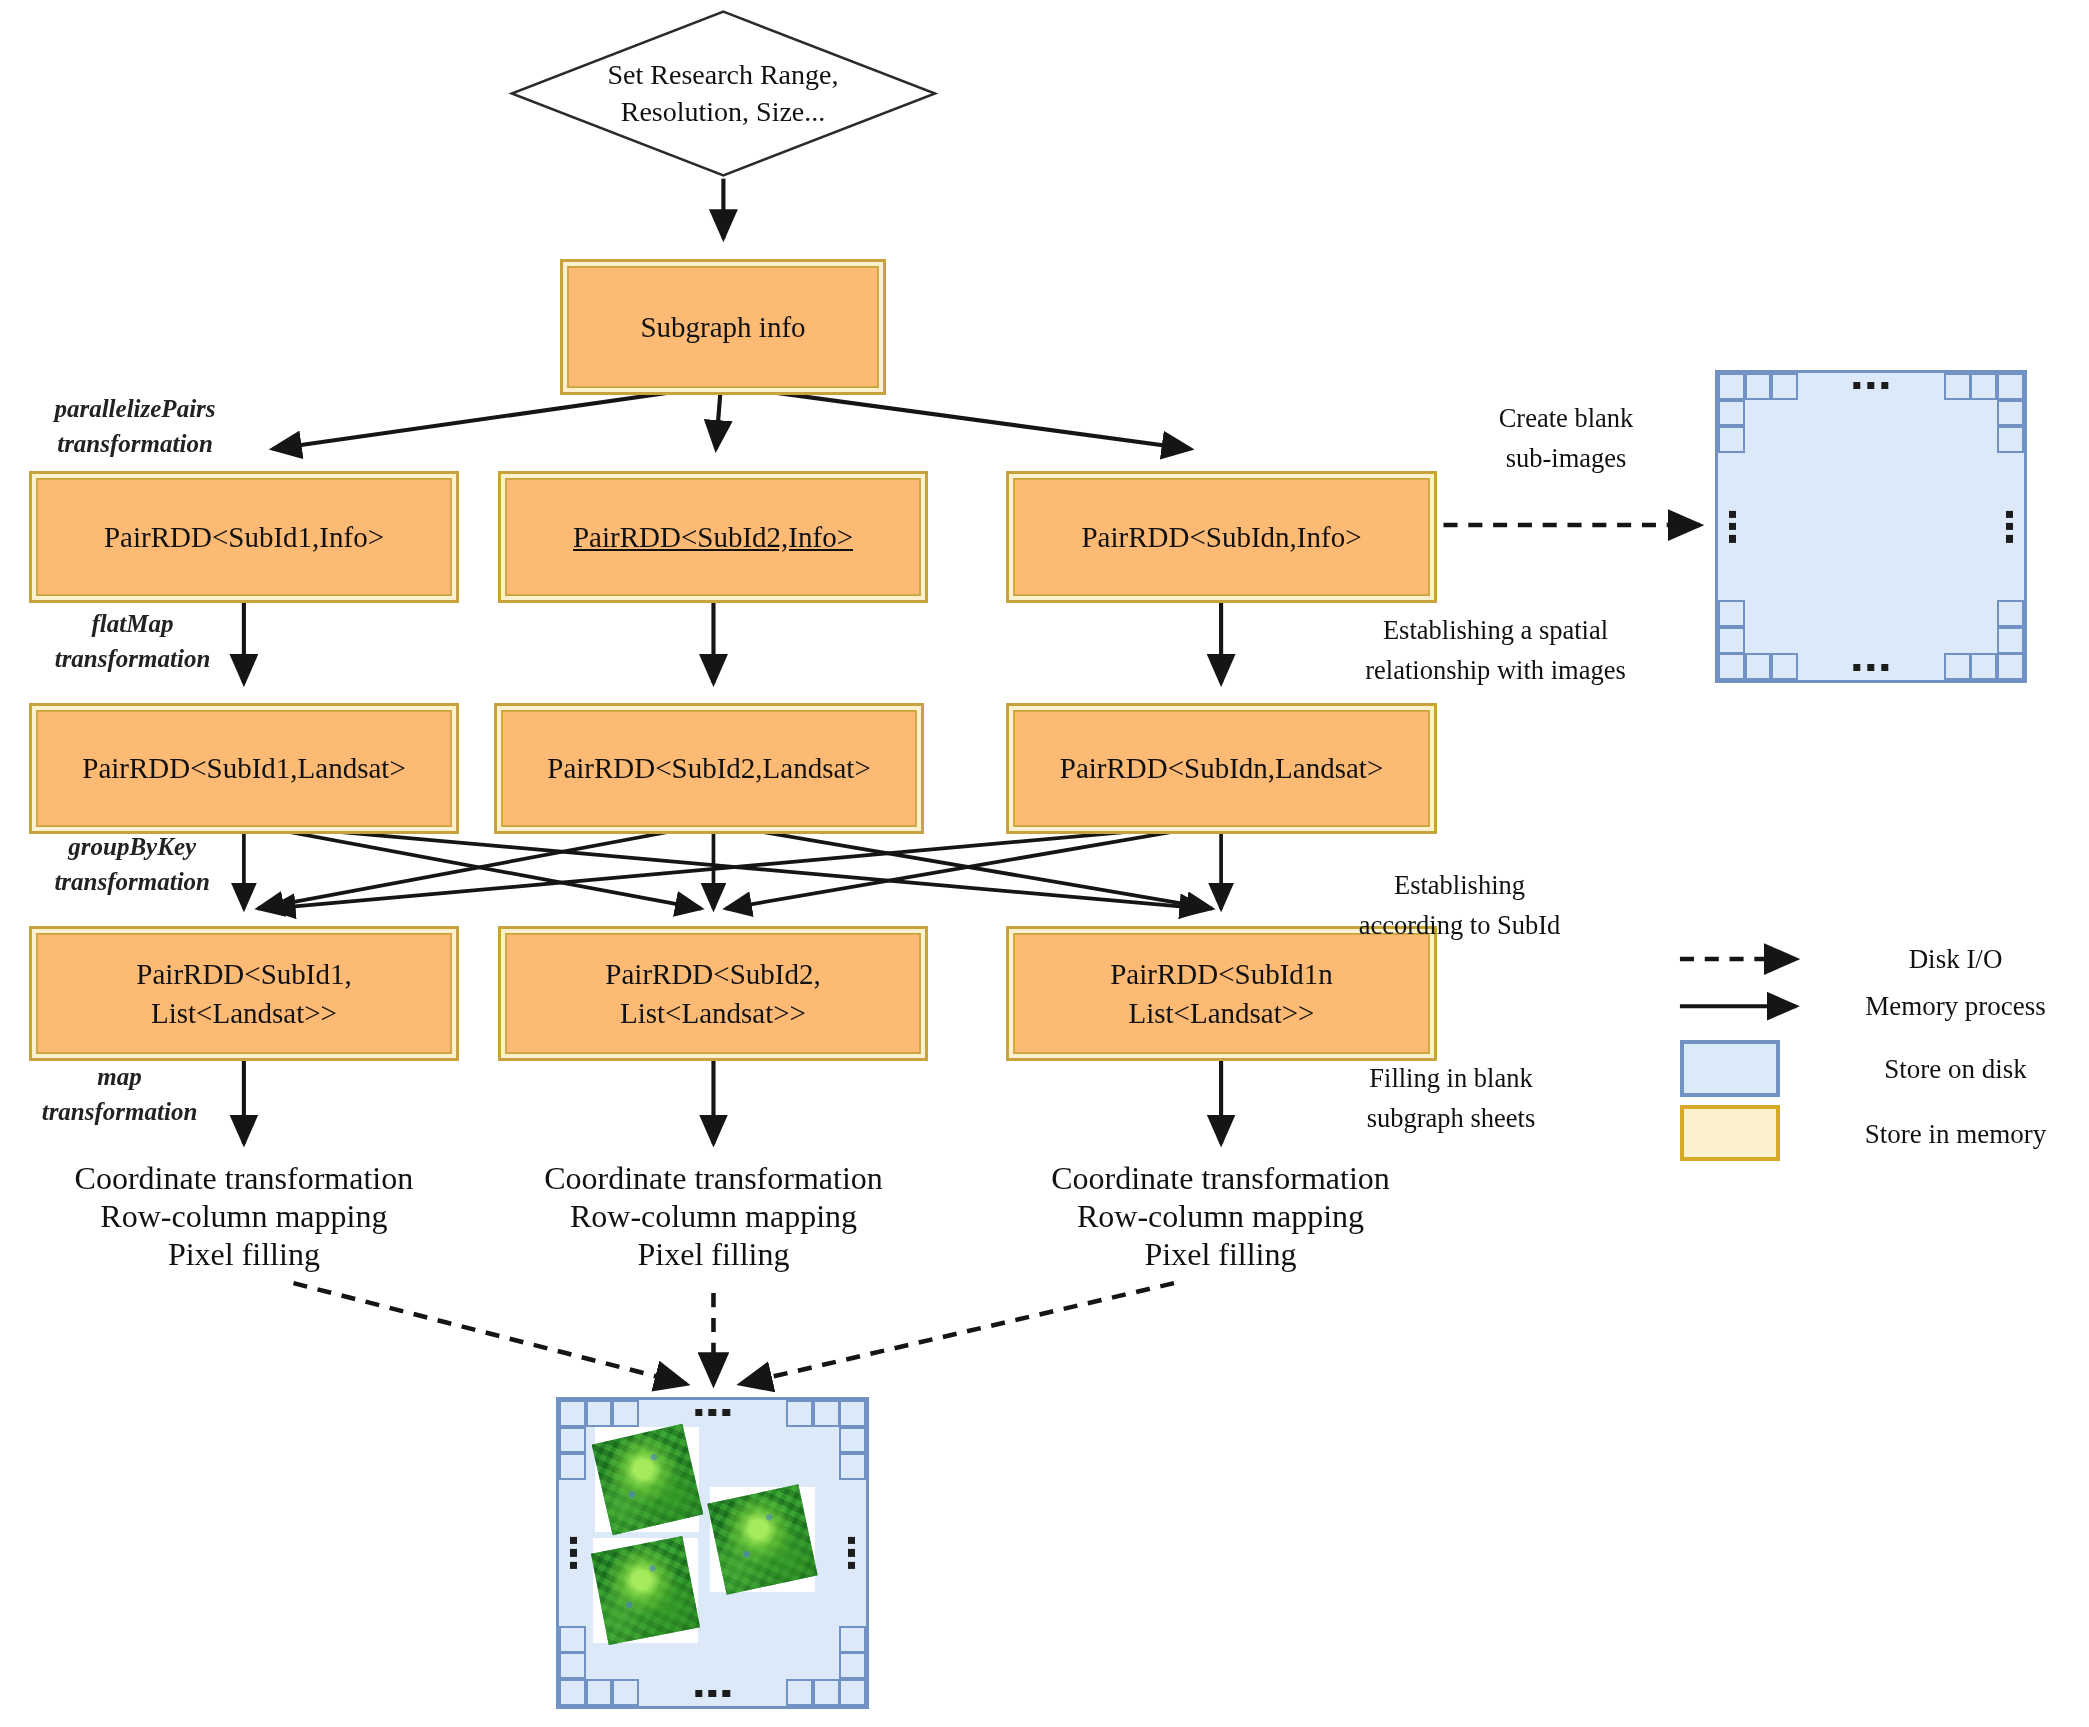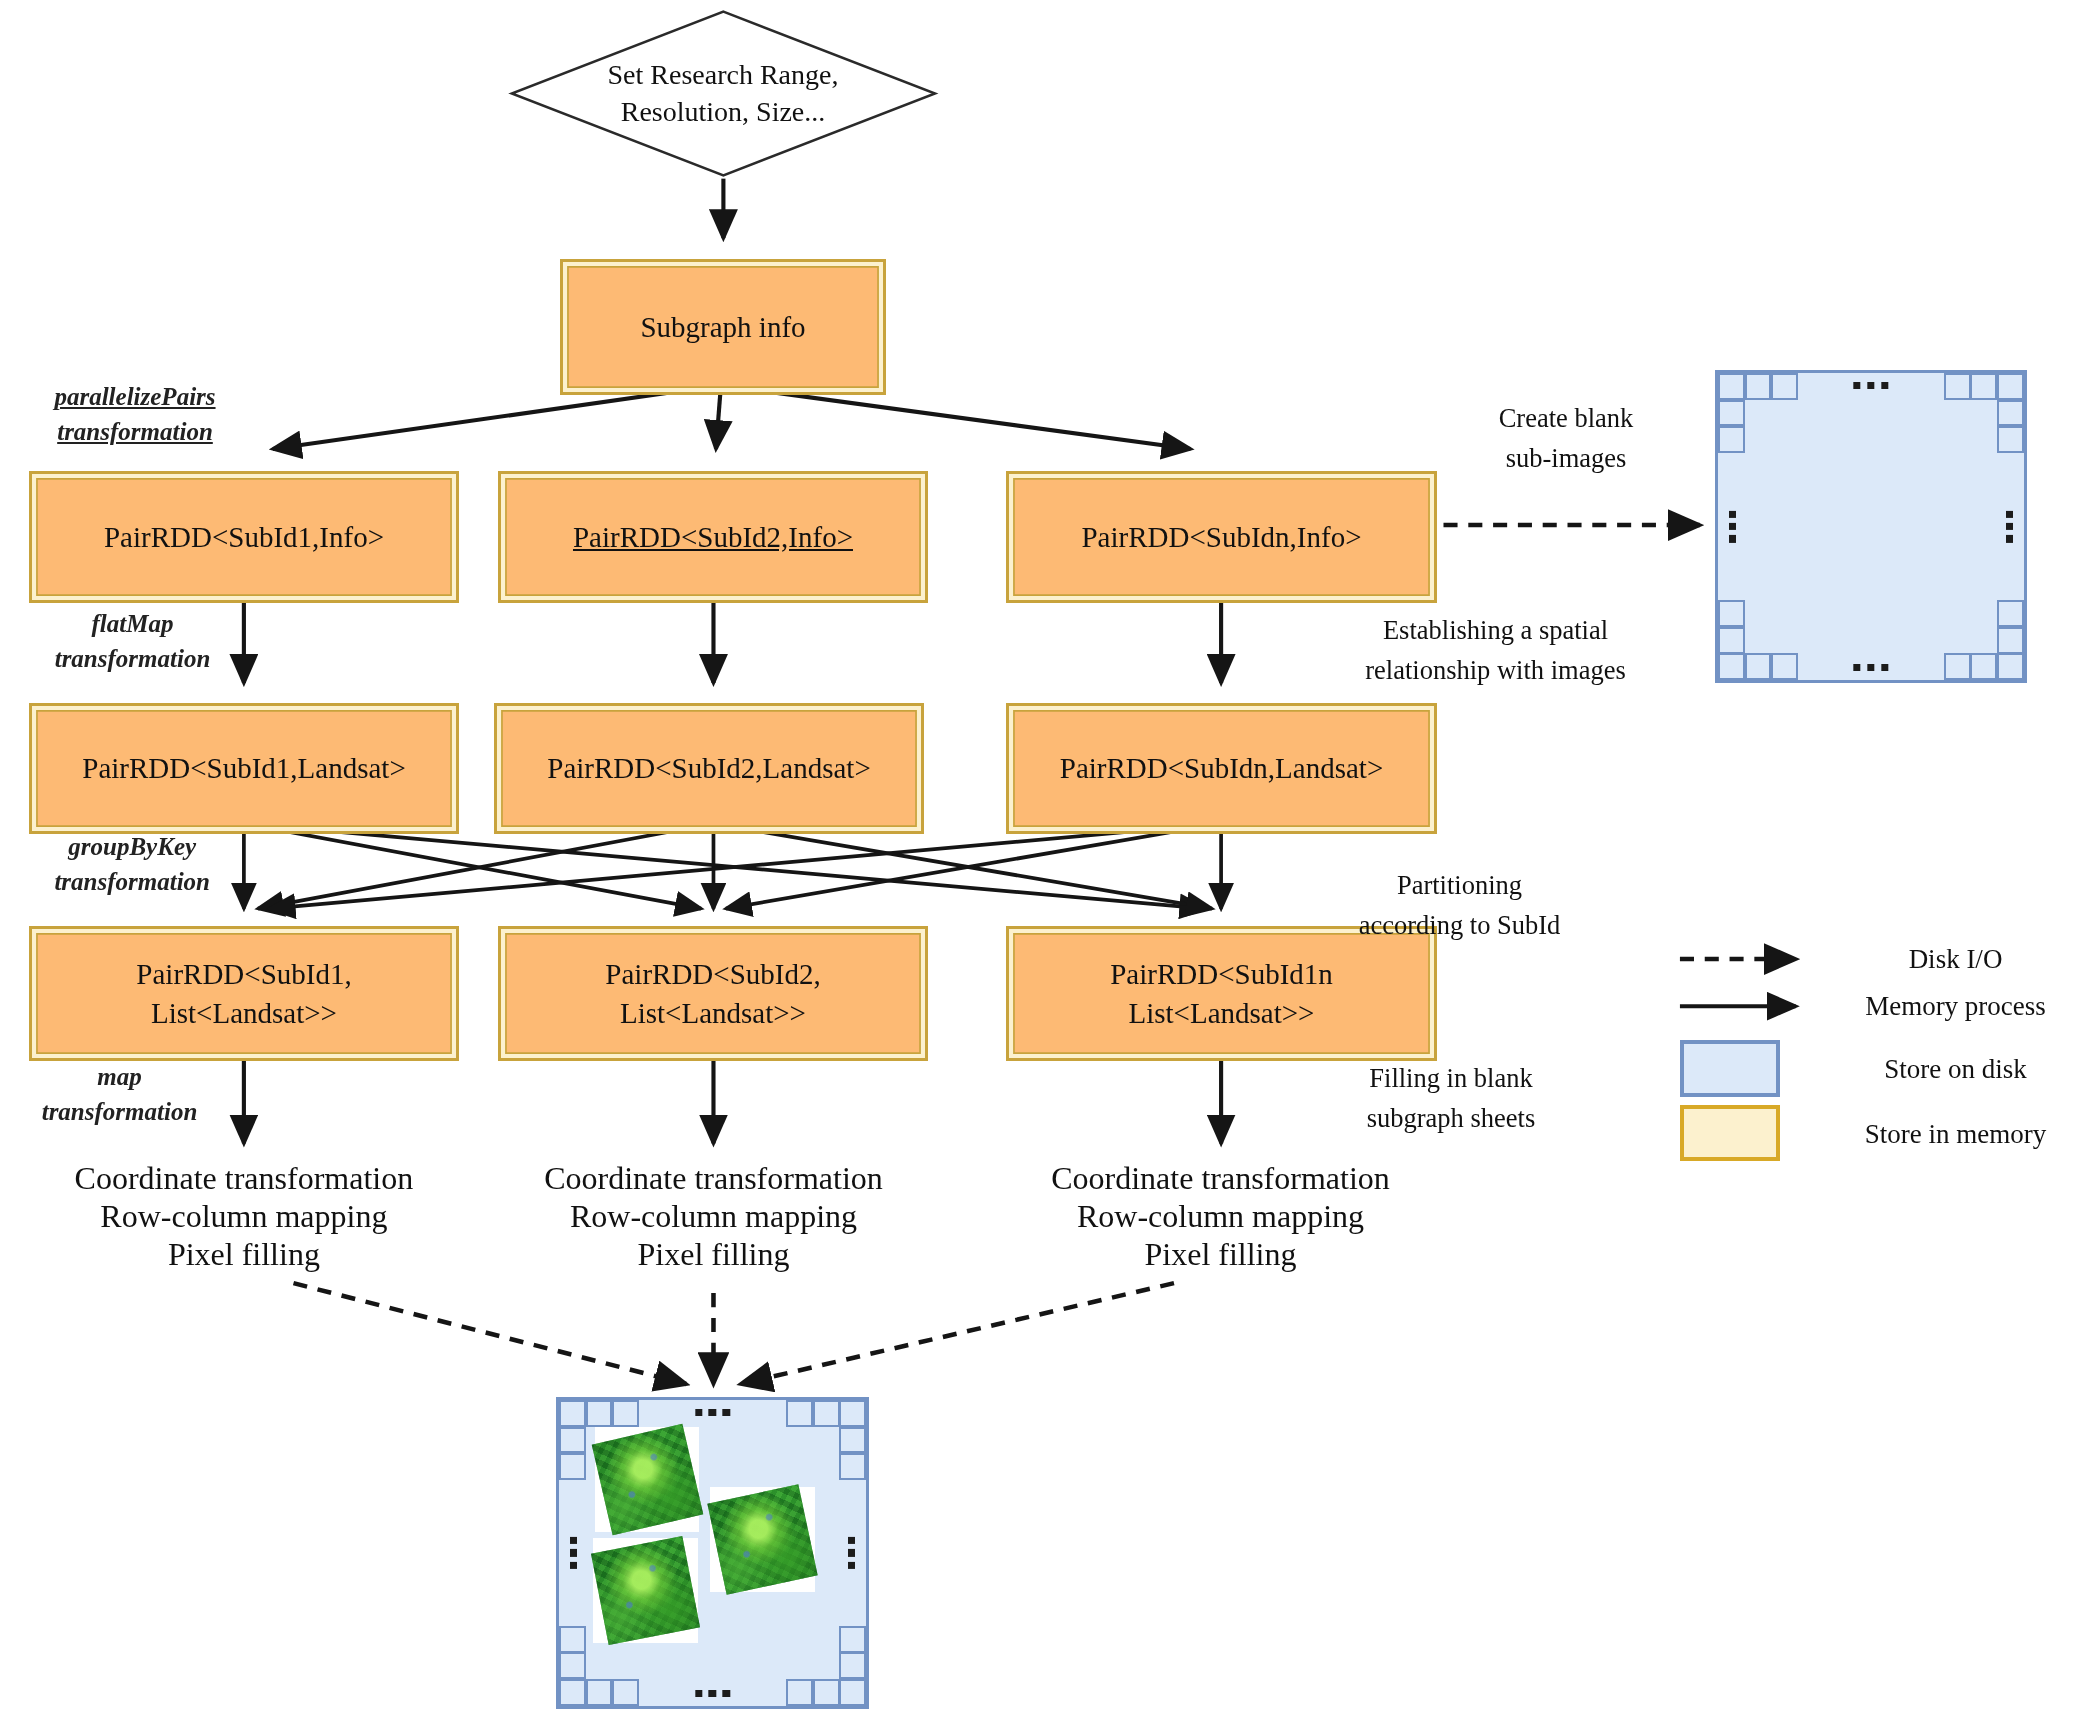--- a/index.html
+++ b/index.html
@@ -107,21 +107,21 @@
 
   <div class="txt diamond-text" style="left:541px;top:56px;width:364px;">
     <div>Set Research Range,</div>
     <div>Resolution, Size...</div>
   </div>
 
   <div class="membox" style="left:560px;top:246px;width:326px;height:136px;">
     <div>Subgraph info</div>
   </div>
 
-  <div class="txt stage-label" style="left:15px;top:379px;width:240px;text-decoration:underline;">
+  <div class="txt stage-label" style="left:15px;top:391px;width:240px;">
     <div>parallelizePairs</div>
     <div>transformation</div>
   </div>
   <div class="txt stage-label" style="left:25px;top:606px;width:215px;">
     <div>flatMap</div>
     <div>transformation</div>
   </div>
   <div class="txt stage-label" style="left:20.7px;top:829px;width:223px;">
     <div>groupByKey</div>
     <div>transformation</div>
@@ -182,21 +182,21 @@
 
   <div class="txt annot" style="left:1442px;top:398px;width:248px;">
     <div>Create blank</div>
     <div>sub-images</div>
   </div>
   <div class="txt annot" style="left:1318px;top:610px;width:355px;">
     <div>Establishing a spatial</div>
     <div>relationship with images</div>
   </div>
   <div class="txt annot" style="left:1323px;top:865px;width:273px;">
-    <div>Partitioning</div>
+    <div>Establishing</div>
     <div>according to SubId</div>
   </div>
   <div class="txt annot" style="left:1327px;top:1058px;width:248px;">
     <div>Filling in blank</div>
     <div>subgraph sheets</div>
   </div>
 
   <div class="legend-label" style="left:1823px;top:941px;width:265px;">Disk I/O</div>
   <div class="legend-label" style="left:1823px;top:988px;width:265px;">Memory process</div>
   <div class="legend-swatch disk" style="left:1680px;top:1040px;width:100px;height:57px;"></div>

